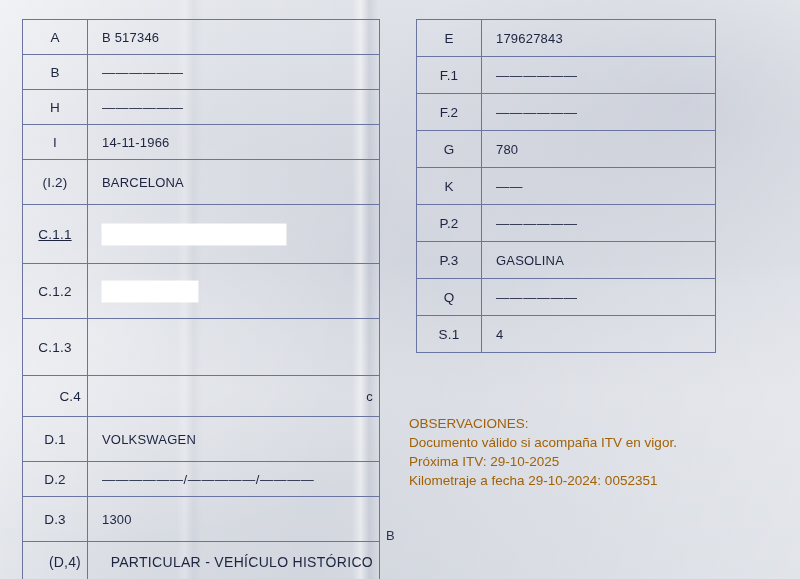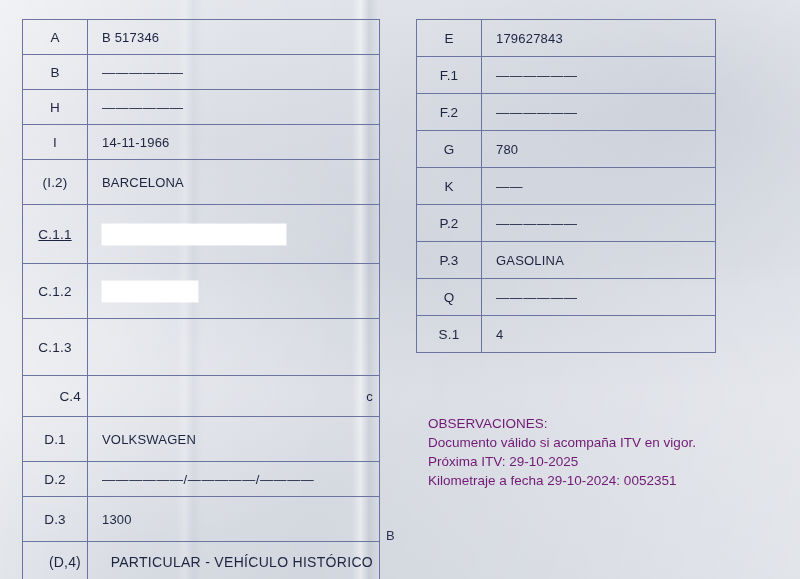--- a/index.html
+++ b/index.html
@@ -104,26 +104,26 @@
     left: 416px;
     top: 19px;
     width: 300px;
   }
   .right-table td.code { width: 52px; }
   .right-table td { height: 36px; }
 
   
   .obs {
     position: absolute;
-    left: 428px;
+    left: 409px;
     top: 414px;
     width: 340px;
     font-size: 13.5px;
     line-height: 19px;
-    color: #701a75;
+    color: #a16207;
   }
   .obs div { white-space: nowrap; }
 
   
   .mark-b {
     position: absolute;
     left: 386px;
     top: 528px;
     font-size: 13px;
     color: #2b3252;

